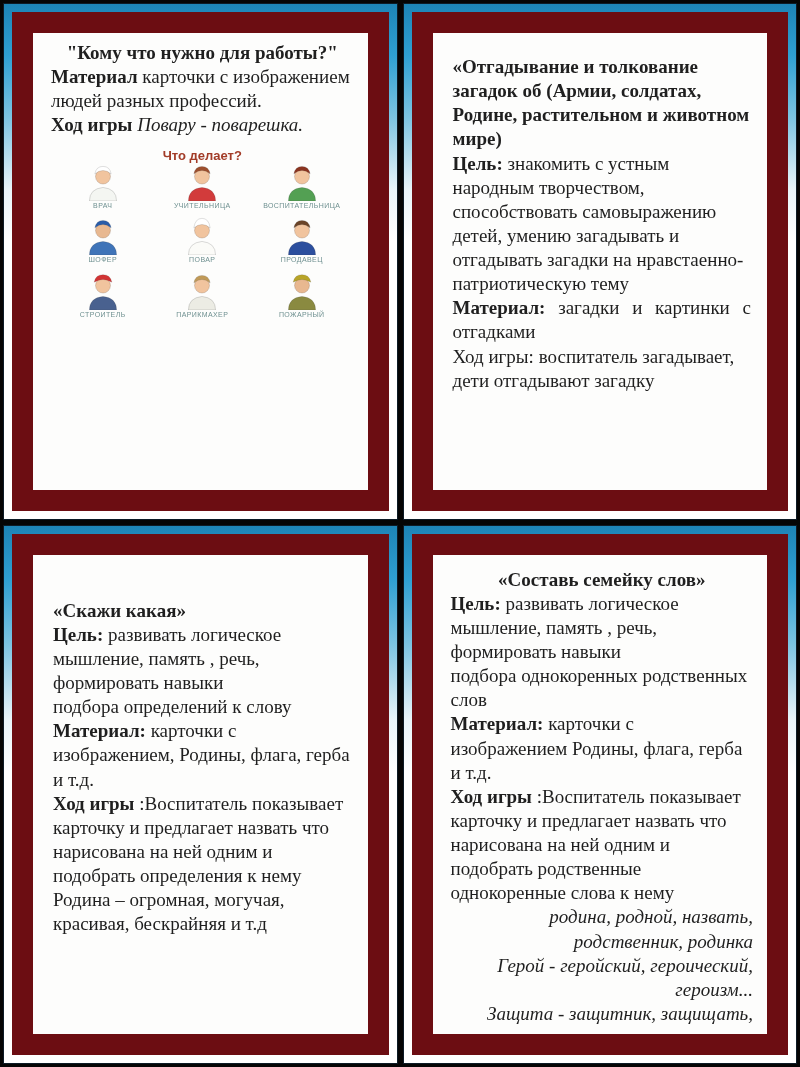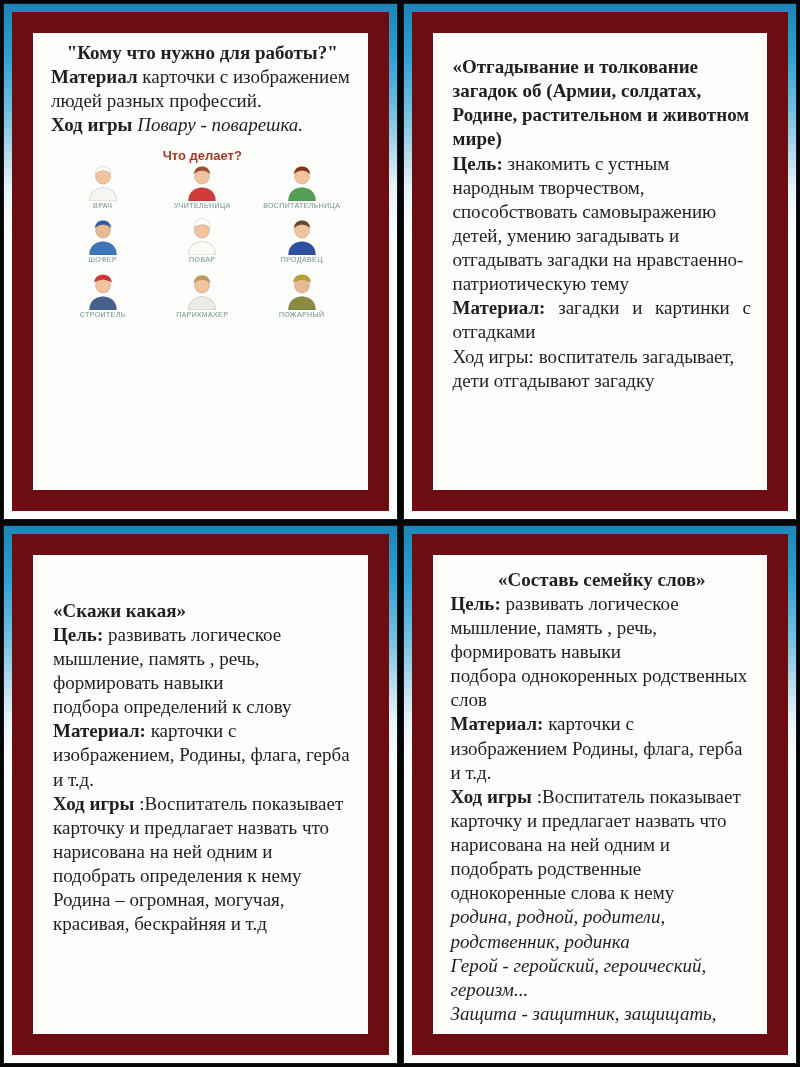--- a/index.html
+++ b/index.html
@@ -11,21 +11,21 @@
          background:linear-gradient(180deg,#1d84b6 0%,#2fa0d2 10%,#7cc4e2 22%,#e9f4f9 36%,#ffffff 46%,#ffffff 100%);}
   .frame{height:100%;box-sizing:border-box;border:21px solid #6c0d12;background:#fdfdfc;}
   .content{height:100%;box-sizing:border-box;overflow:hidden;color:#1f1f1f;
            font-size:19px;line-height:1.27;}
   .content p{margin:0;}
   .c1{padding:8px 14px 6px 18px;}
   .c2{padding:22px 16px 24px 20px;}
   .c3{padding:44px 14px 8px 20px;}
   .c4{padding:13px 14px 8px 18px;}
   .bold{font-weight:bold;}
-  .italic{font-style:italic;}
+  .italic{font-style:italic;text-align:right;}
   .center{text-align:center;}
   .justify{text-align:justify;}
   strong{font-weight:bold;}
   
   .prof-wrap{position:relative;margin:10px 4px 0;display:grid;
              grid-template-columns:1fr 1fr 1fr;column-gap:4px;row-gap:7px;padding-top:15px;}
   .prof-header{position:absolute;top:0;left:50%;transform:translateX(-50%);
                font-family:"Liberation Sans","DejaVu Sans",sans-serif;
                font-size:13px;font-weight:bold;color:#a23c28;white-space:nowrap;}
   .prof{margin:0;display:flex;flex-direction:column;align-items:center;gap:1px;}
@@ -162,20 +162,20 @@
   </section>
 
   <section class="slide">
     <div class="frame">
       <div class="content c4">
         <p class="bold center">«Составь семейку слов»</p>
         <p><strong>Цель:</strong><span> развивать логическое мышление, память , речь, формировать навыки</span></p>
         <p> подбора  однокоренных родственных слов</p>
         <p><strong>Материал:</strong><span> карточки с изображением  Родины, флага, герба и т.д.</span></p>
         <p><strong>Ход игры</strong><span> :Воспитатель показывает карточку и предлагает назвать что нарисована на ней одним  и подобрать родственные однокоренные слова  к нему</span></p>
-        <p class="italic"> родина, родной, родители, родственник, родинка</p>
+        <p class="italic"> родина, родной, назвать, родственник, родинка</p>
         <p class="italic">Герой - геройский, героический, героизм...</p>
         <p class="italic">Защита - защитник, защищать,</p>
       </div>
     </div>
   </section>
 
 </div>
 
 </body></html>

